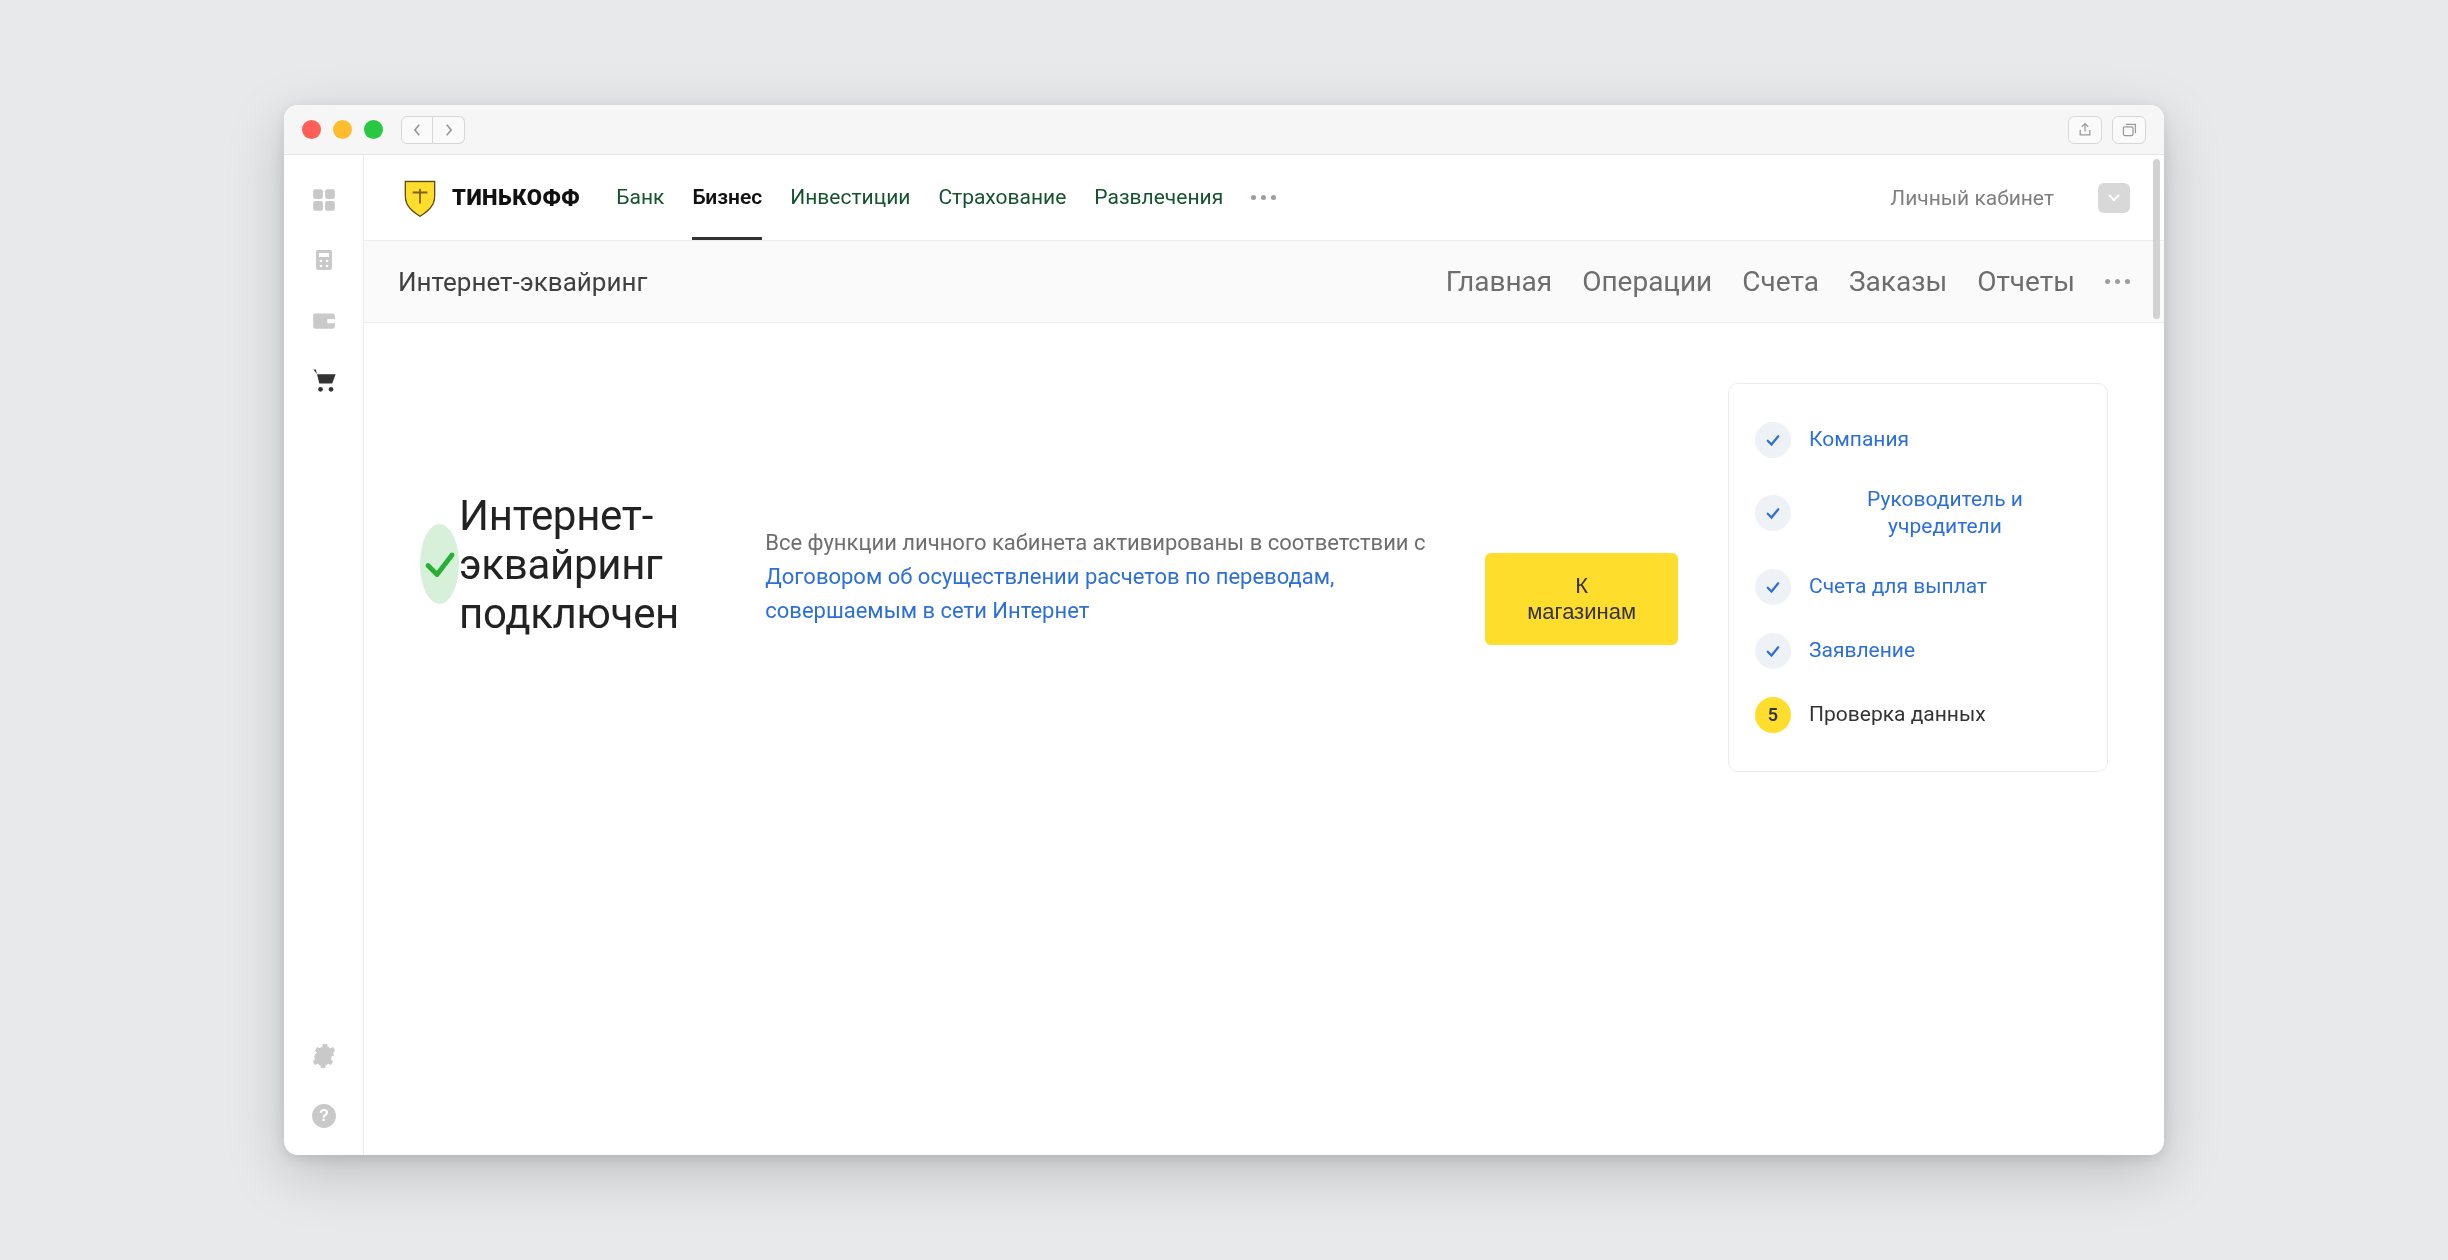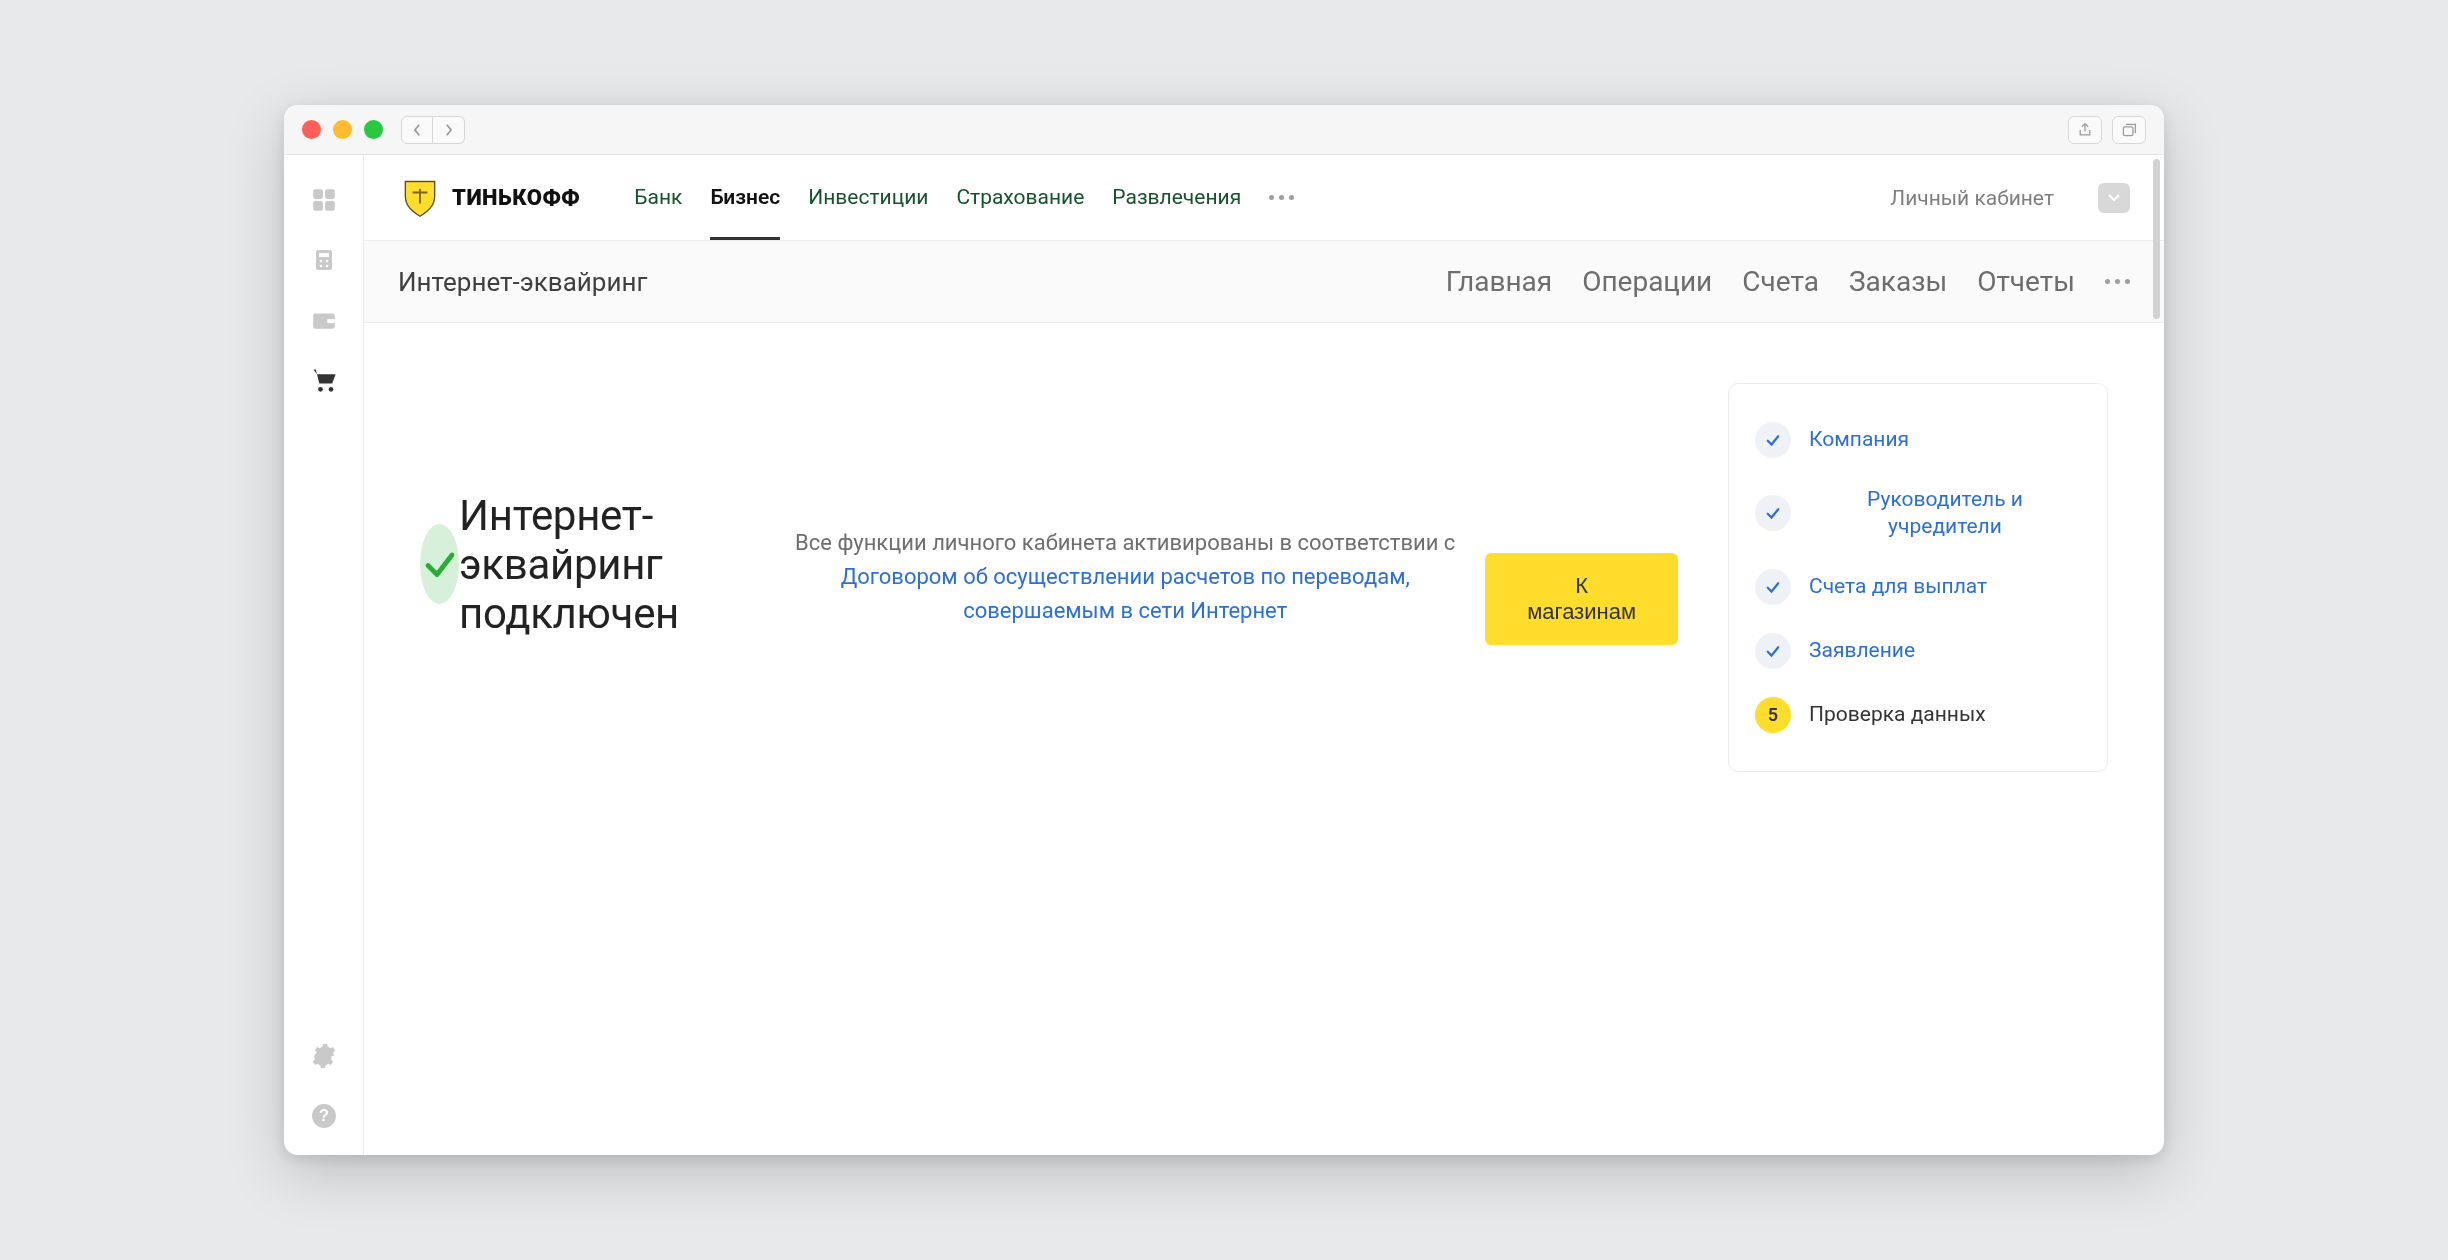--- a/index.html
+++ b/index.html
@@ -80,21 +80,21 @@
     flex:1; overflow:hidden; position:relative;
   }
   .content-inner { width: 100%; }
 
   
   .topnav {
     height: 86px; border-bottom:1px solid #ececec;
     display:flex; align-items:center; padding: 0 34px;
     gap: 28px;
   }
-  .brand { display:flex; align-items:center; gap:10px; margin-right: 26px; }
+  .brand { display:flex; align-items:center; gap:10px; margin-right: 8px; }
   .brand-logo {
     width: 44px; height:44px;
   }
   .brand-text { font-weight:900; letter-spacing: .5px; font-size: 22px; color:#111; }
   .topnav-links { display:flex; align-items:center; gap:28px; }
   .topnav-link { color:#14532d; font-size:21px; cursor:pointer; padding: 30px 0 28px; border-bottom:3px solid transparent; }
   .topnav-link.active { color:#111; font-weight:600; border-bottom-color:#333; }
   .topnav .spacer { flex:1; }
   .dots { display:flex; gap:5px; align-items:center; }
   .dot { width:5px; height:5px; border-radius:50%; background:#9d9d9d; }
@@ -119,21 +119,21 @@
     display:flex; gap: 50px; padding: 60px 56px 60px 56px;
   }
   .main-center { flex:1; display:flex; align-items:center; }
   .success-circle {
     width: 80px; height:80px; border-radius:50%; background:#d6f0d9;
     display:flex; align-items:center; justify-content:center;
     margin-bottom: 26px;
   }
   .success-circle svg { width:36px; height:36px; color:#27ae35; }
   .headline { font-size:42px; font-weight:400; color:#222; margin-bottom:26px; letter-spacing:-.3px; }
-  .desc { font-size:22px; color:#6e6e6e; text-align:center; line-height:1.55; max-width: 720px; }
+  .desc { font-size:22px; color:#6e6e6e; line-height:1.55; max-width: 720px; }
   .desc a { color:#2d6fd8; text-decoration:none; }
   .cta {
     margin-top: 44px;
     background:#ffdd2d; color:#333; border:none;
     font-size:22px; padding: 20px 42px; border-radius:6px; cursor:pointer;
   }
 
   
   .side-card {
     width: 380px; border:1px solid #ececec; border-radius:10px;

